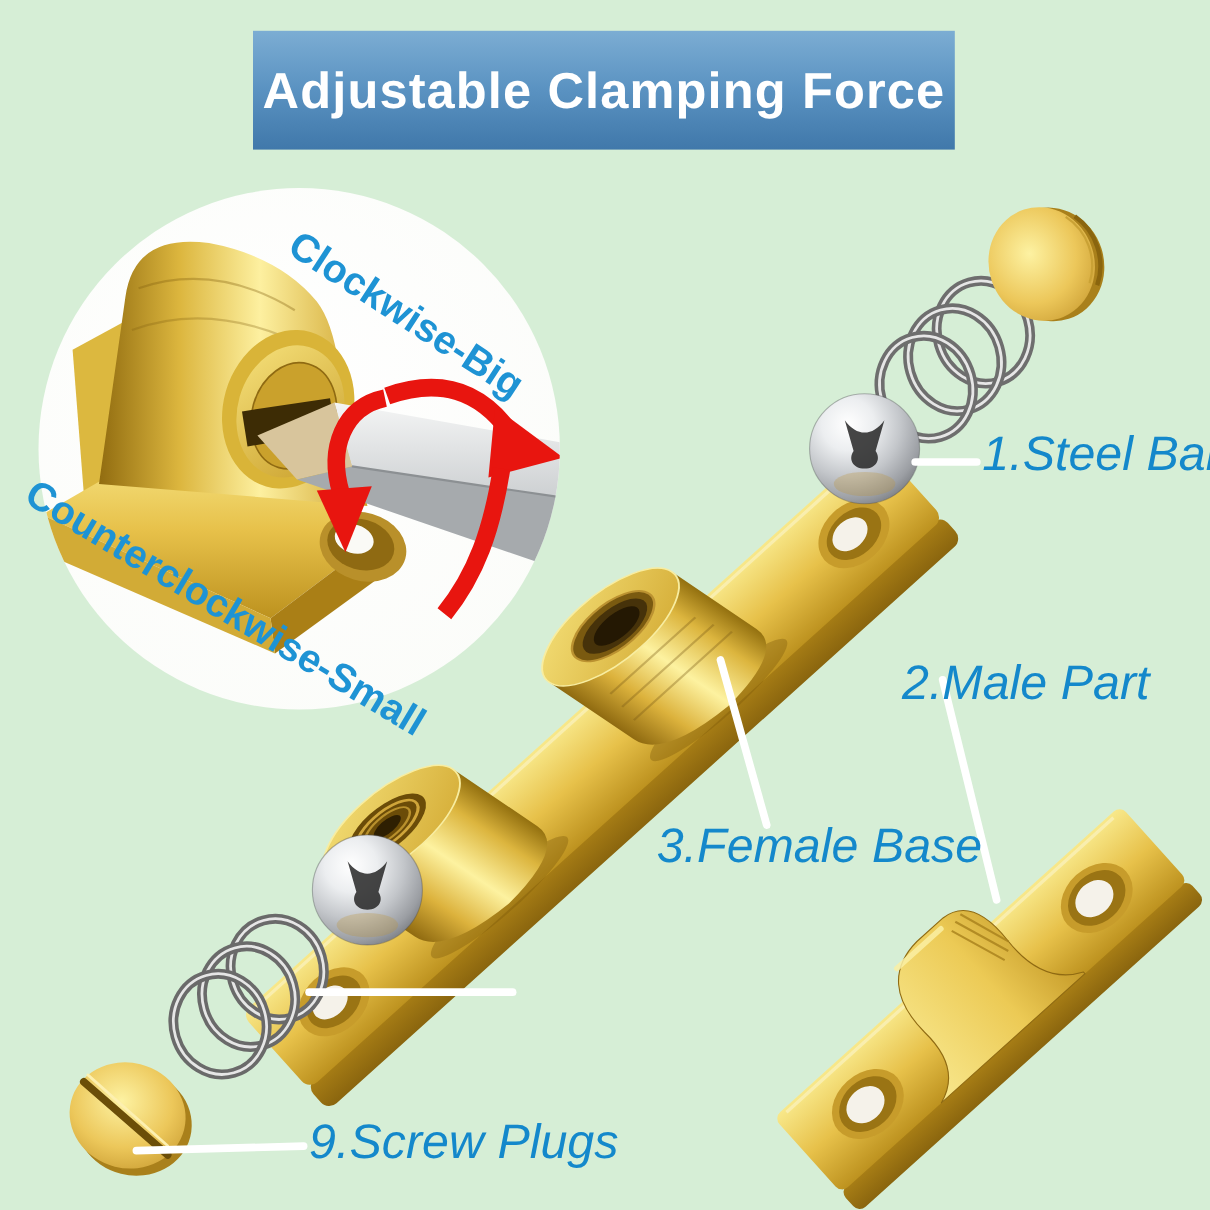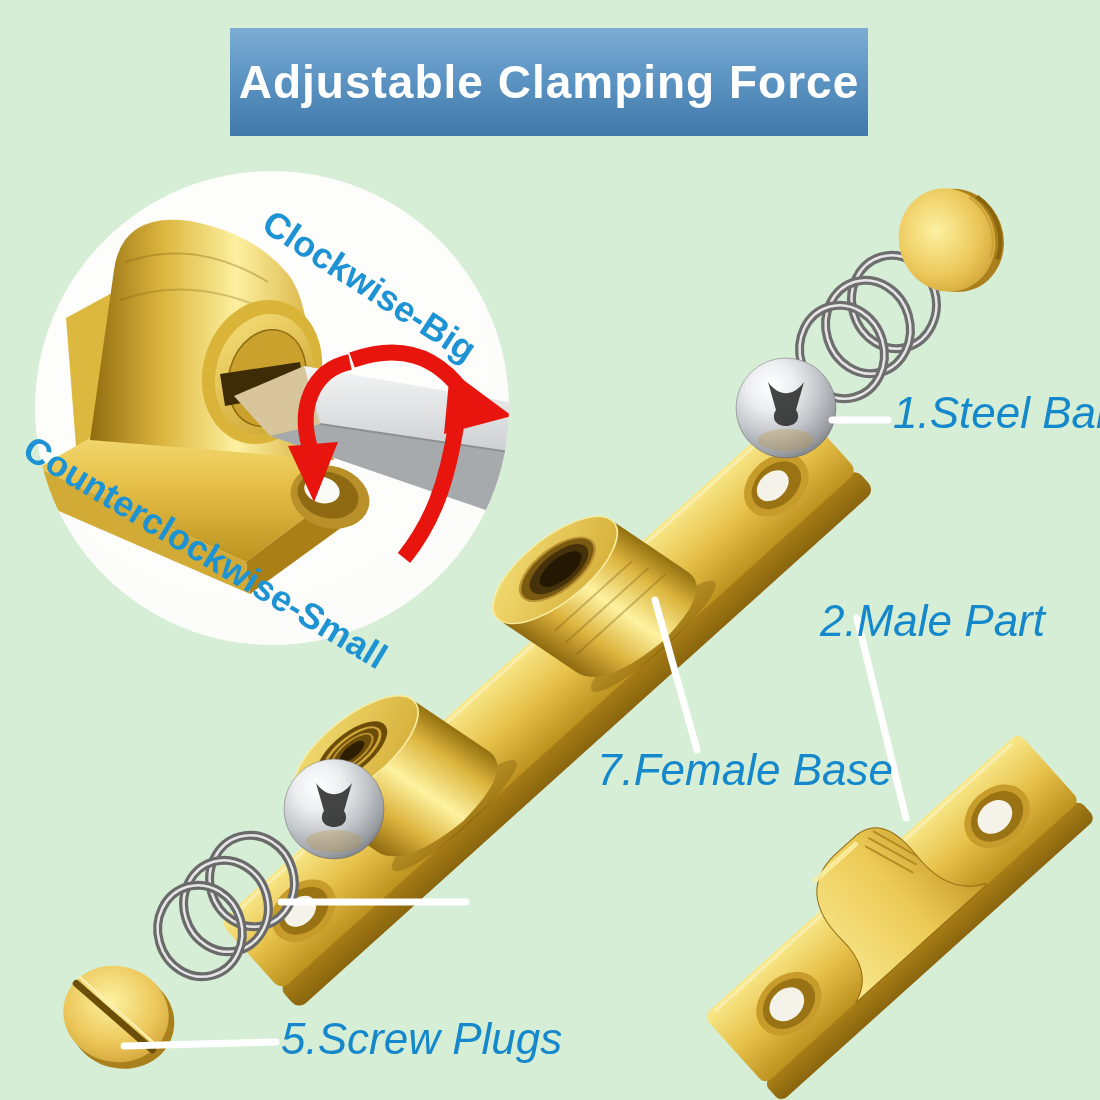--- a/index.html
+++ b/index.html
@@ -259,16 +259,16 @@
 
   <div class="banner">
     <div class="banner-title">Adjustable Clamping Force</div>
   </div>
 
   <div class="ilabel rot33" style="left:276px; top:204px;">Clockwise-Big</div>
   <div class="ilabel rot31" style="left:36px; top:430px;">Counterclockwise-Small</div>
 
   <div class="plabel" style="left:893px; top:390px;">1.Steel Ball</div>
   <div class="plabel" style="left:820px; top:570px;margin-top:28px;">2.Male Part</div>
-  <div class="plabel" style="left:597px; top:747px;">7.Female Base</div>
-  <div class="plabel" style="left:281px; top:1016px;">5.Screw Plugs</div>
+  <div class="plabel" style="left:597px; top:747px;">3.Female Base</div>
+  <div class="plabel" style="left:281px; top:1016px;">9.Screw Plugs</div>
 
 </div>
 
 </body></html>

